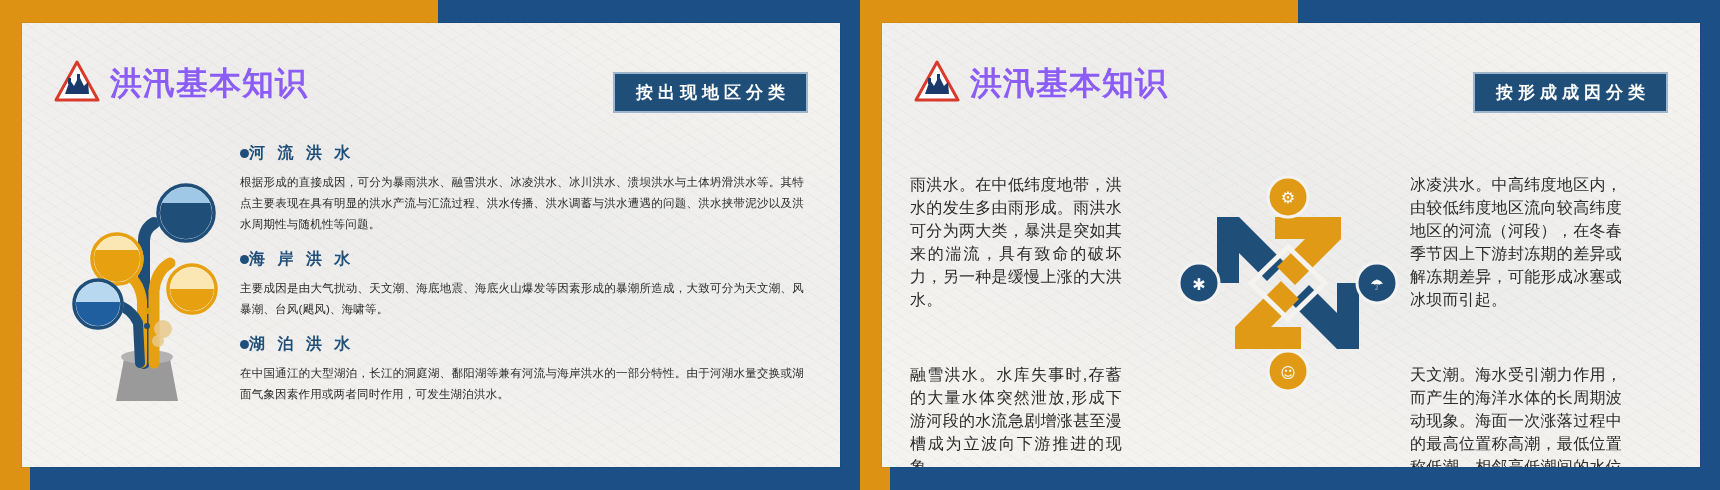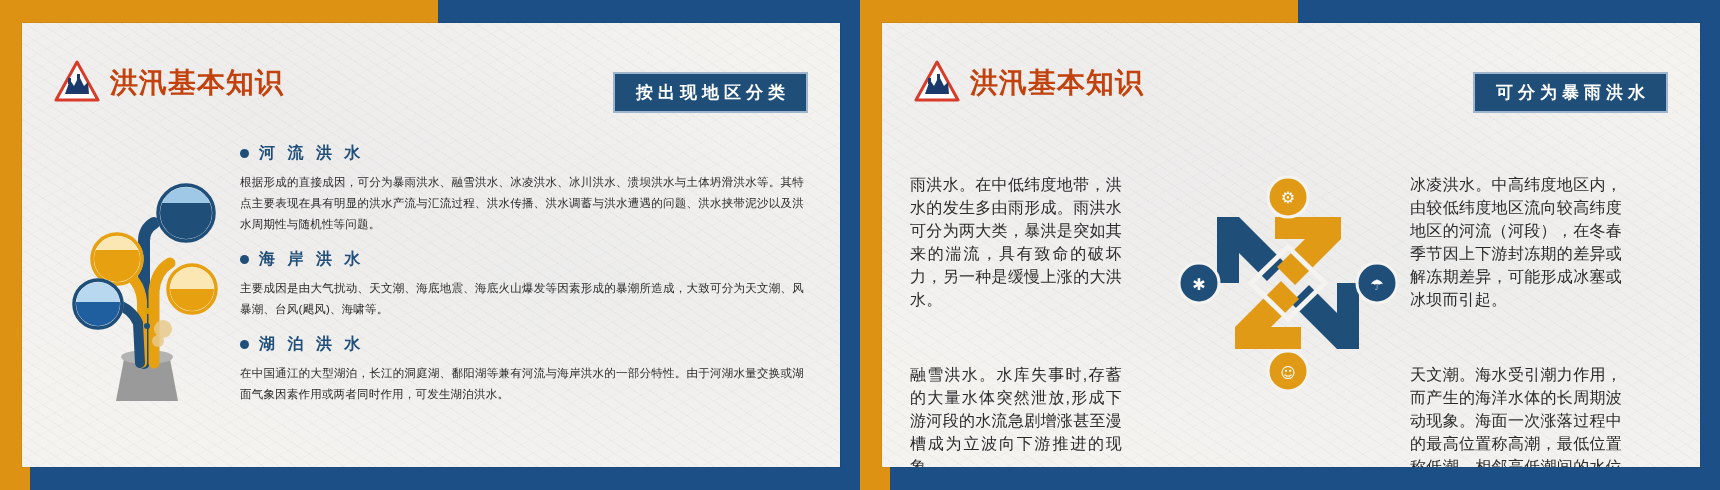--- a/index.html
+++ b/index.html
@@ -84,23 +84,23 @@
     position: absolute;
     left: 32px;
     top: 37px;
     width: 46px;
     height: 42px;
   }
   .title-text {
     position: absolute;
     left: 88px;
     top: 43px;
-    font-size: 28px;
+    font-size: 32px;
     letter-spacing: 1px;
-    color: #c2410c;
+    color: #8b5cf6;
     font-weight: 600;
     line-height: 34px;
     white-space: nowrap;
   }
   .chip {
     position: absolute;
     right: 32px;
     top: 49px;
     background: #1f4e79;
     color: #ffffff;
@@ -124,21 +124,20 @@
   .content-left {
     position: absolute;
     left: 218px;
     top: 120px;
     width: 564px;
   }
   .sec { margin-bottom: 4px; }
   .sec-head {
     display: flex;
     align-items: center;
-    gap: 10px;
     margin-bottom: 9px;
   }
   .dot {
     width: 9px;
     height: 9px;
     border-radius: 50%;
     background: #1f4e79;
     flex: none;
   }
   .sec-title {
@@ -305,21 +304,21 @@
         <div class="slide-header">
           <span class="warn-icon">
             <svg viewBox="0 0 46 42" width="46" height="42">
               <polygon points="23,2 44,40 2,40" fill="#ffffff" stroke="#d83b2a" stroke-width="3" stroke-linejoin="round"></polygon>
               <path d="M11 34 L16 20 L20 26 L25 16 L30 26 L34 22 L35 34 Z" fill="#1b3a6b"></path>
               <rect x="14" y="18" width="3" height="6" fill="#1b3a6b"></rect>
               <rect x="23" y="14" width="3" height="8" fill="#1b3a6b"></rect>
             </svg>
           </span>
           <div class="title-text">洪汛基本知识</div>
-          <div class="chip">可分为暴雨洪水</div>
+          <div class="chip">按形成成因分类</div>
         </div>
 
         <div class="col col-left">
           <p class="para para-gap">雨洪水。在中低纬度地带，洪水的发生多由雨形成。雨洪水可分为两大类，暴洪是突如其来的湍流，具有致命的破坏力，另一种是缓慢上涨的大洪水。</p>
           <p class="para last">融雪洪水。水库失事时,存蓄的大量水体突然泄放,形成下游河段的水流急剧增涨甚至漫槽成为立波向下游推进的现象。</p>
         </div>
 
         <div class="center-graphic">
           <svg viewBox="0 0 222 220" width="222" height="220">
 

